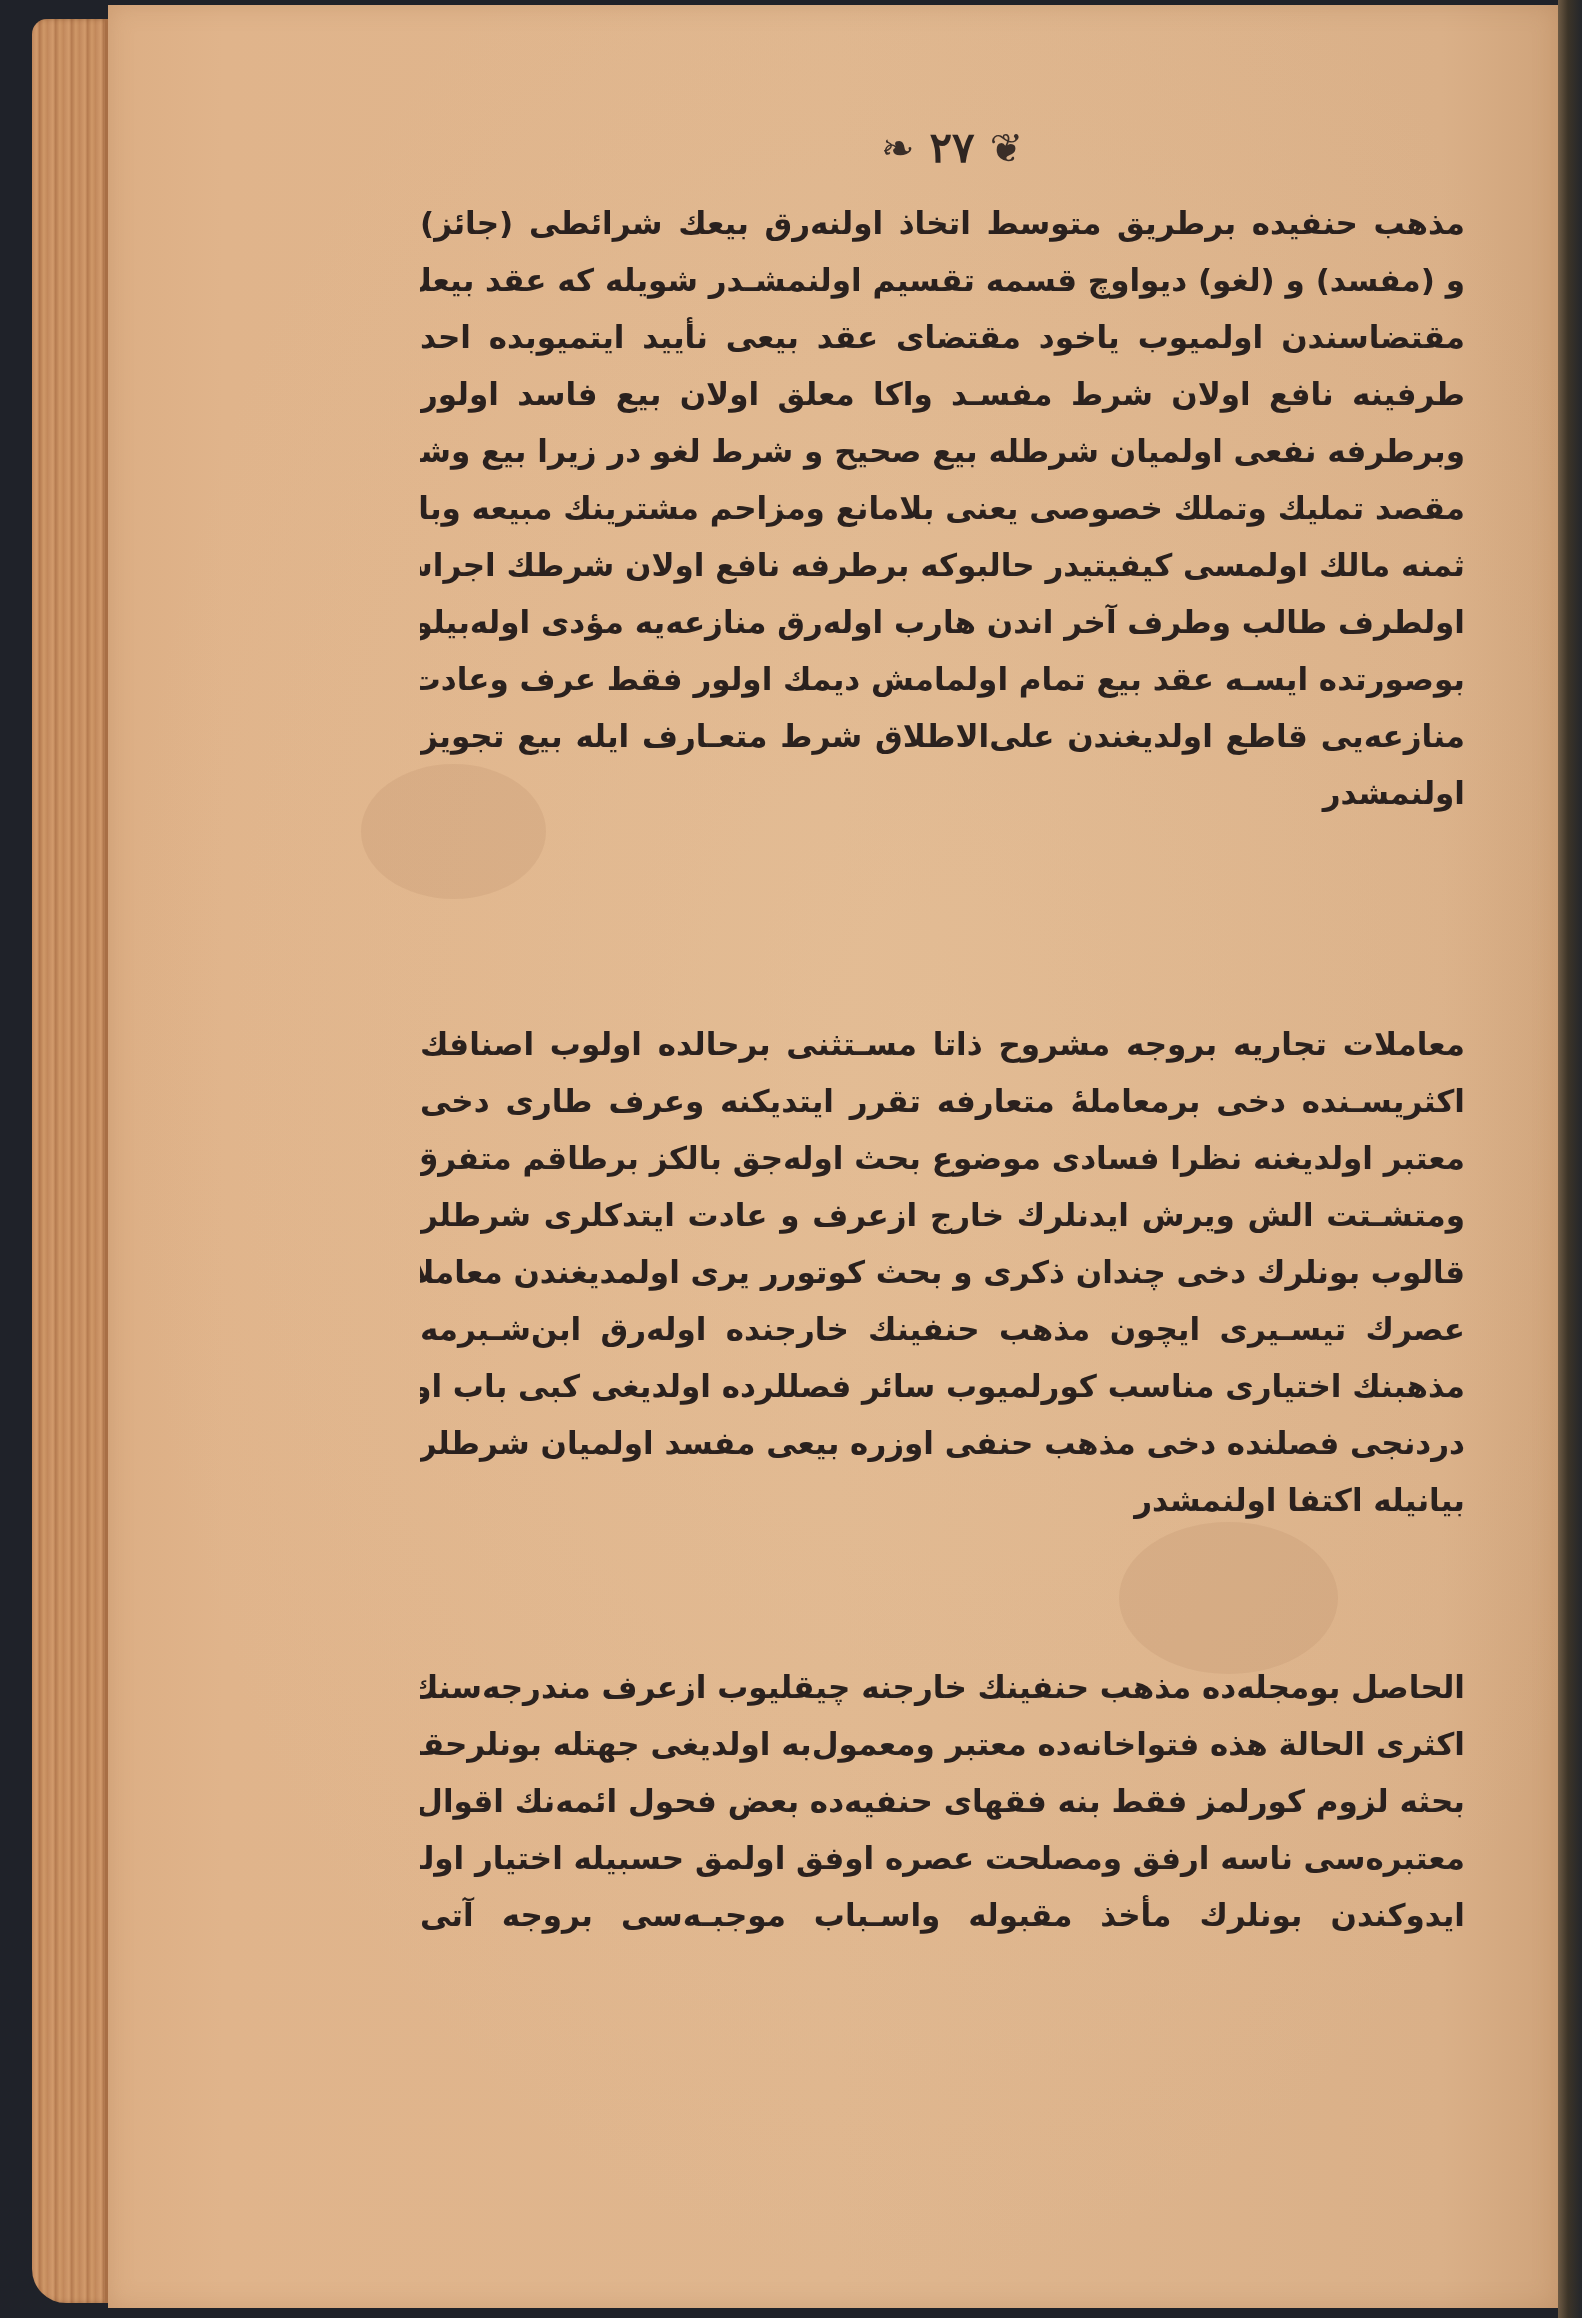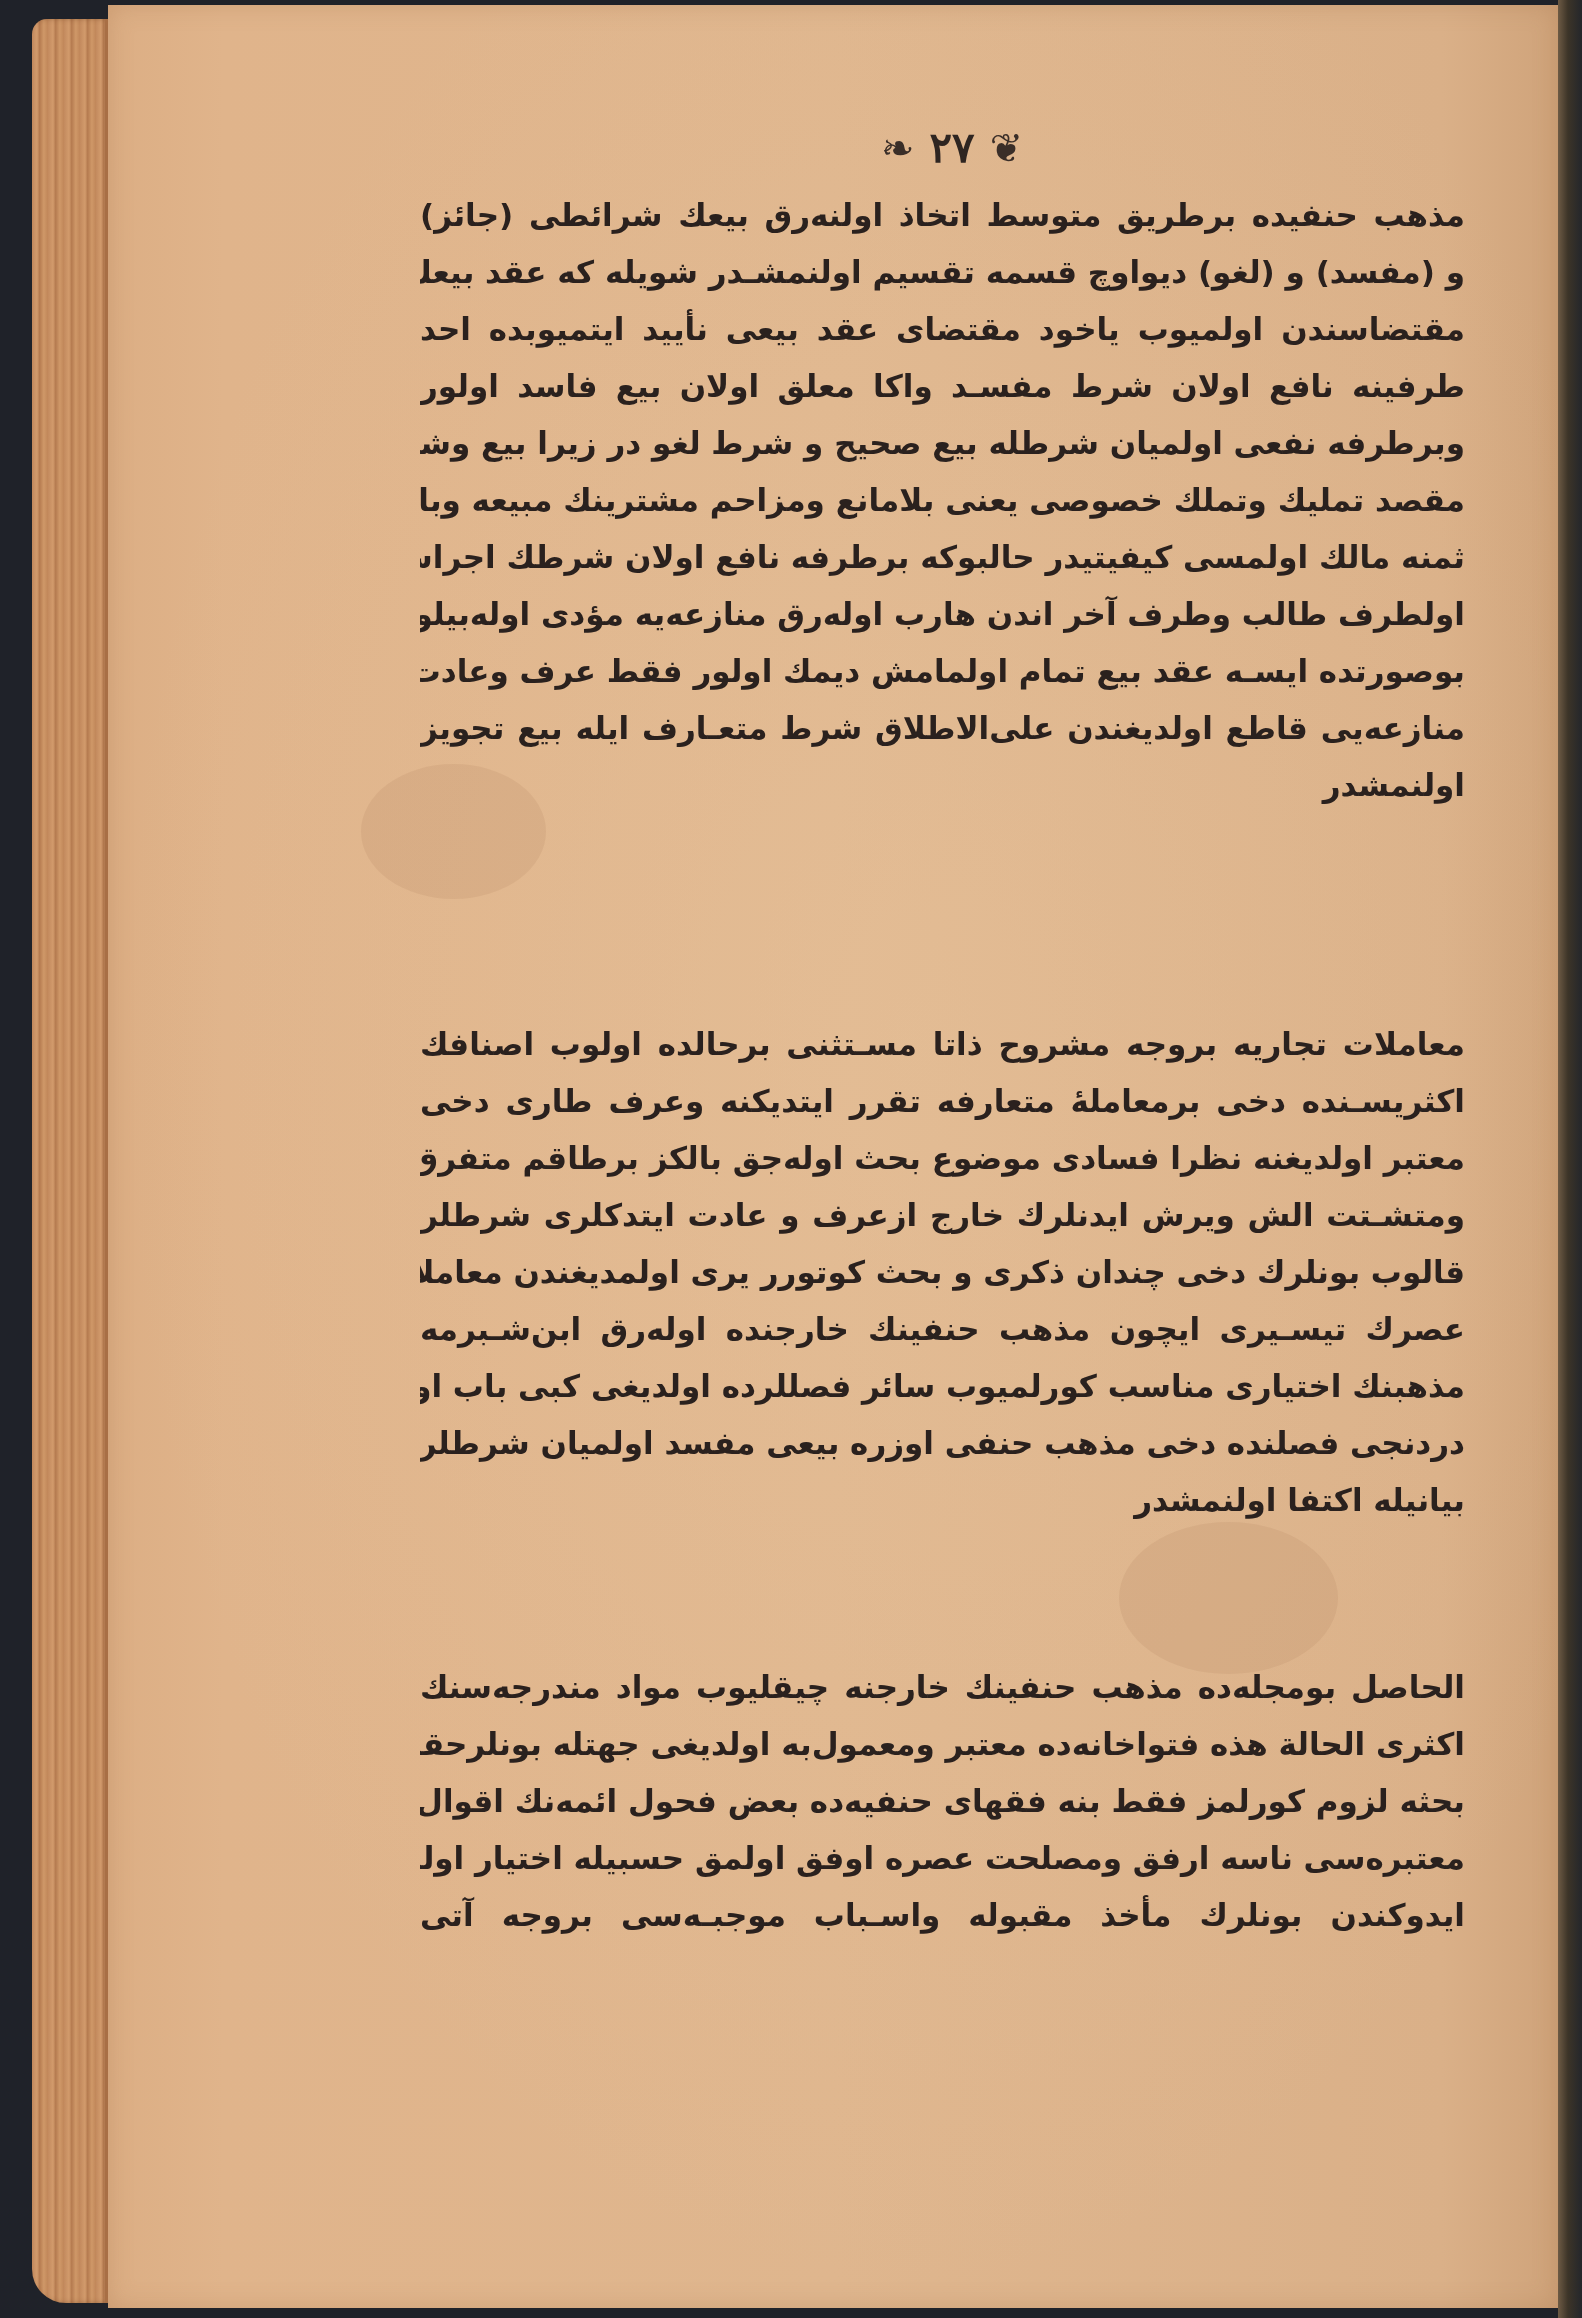--- a/index.html
+++ b/index.html
@@ -102,21 +102,21 @@
       height: 57px;
       line-height: 57px;
       font-size: 31px;
       white-space: nowrap;
       overflow: hidden;
       text-align-last: justify;
     }
     .text-line.last {
       text-align-last: right;
     }
-    .para-1 { top: 187px; }
+    .para-1 { top: 195px; }
     .para-2 { top: 1016px; }
     .para-3 { top: 1659px; }
     .stain {
       position: absolute;
       border-radius: 50%;
       background: rgba(160,110,70,0.12);
     }
   </style>
 </head>
 <body>
@@ -156,20 +156,20 @@
     <span class="text-line">معتبر اولدیغنه نظرا فسادی موضوع بحث اوله‌جق بالکز برطاقم متفرق</span>
     <span class="text-line">ومتشـتت الش ویرش ایدنلرك خارج ازعرف و عادت ایتدکلری شرطلر</span>
     <span class="text-line">قالوب بونلرك دخی چندان ذکری و بحث کوتورر یری اولمدیغندن معاملات</span>
     <span class="text-line">عصرك تیسـیری ایچون مذهب حنفینك خارجنده اوله‌رق ابن‌شـبرمه</span>
     <span class="text-line">مذهبنك اختیاری مناسب کورلمیوب سائر فصللرده اولدیغی کبی باب اولك</span>
     <span class="text-line">دردنجی فصلنده دخی مذهب حنفی اوزره بیعی مفسد اولمیان شرطلرك</span>
     <span class="text-line last">بیانیله اکتفا اولنمشدر</span>
   </div>
 
   <div class="text-block para-3">
-    <span class="text-line">الحاصل بومجله‌ده مذهب حنفینك خارجنه چیقلیوب مواد مندرجه‌سنك</span>
+    <span class="text-line">الحاصل بومجله‌ده مذهب حنفینك خارجنه چیقلیوب ازعرف مندرجه‌سنك</span>
     <span class="text-line">اکثری الحالة هذه فتواخانه‌ده معتبر ومعمول‌به اولدیغی جهتله بونلرحقنده</span>
     <span class="text-line">بحثه لزوم کورلمز فقط بنه فقهای حنفیه‌ده بعض فحول ائمه‌نك اقوال</span>
     <span class="text-line">معتبره‌سی ناسه ارفق ومصلحت عصره اوفق اولمق حسبیله اختیار اولنمش</span>
     <span class="text-line">ایدوکندن بونلرك مأخذ مقبوله واسـباب موجبـه‌سی بروجه آتی</span>
   </div>
 </div>
 
 
 </body></html>

